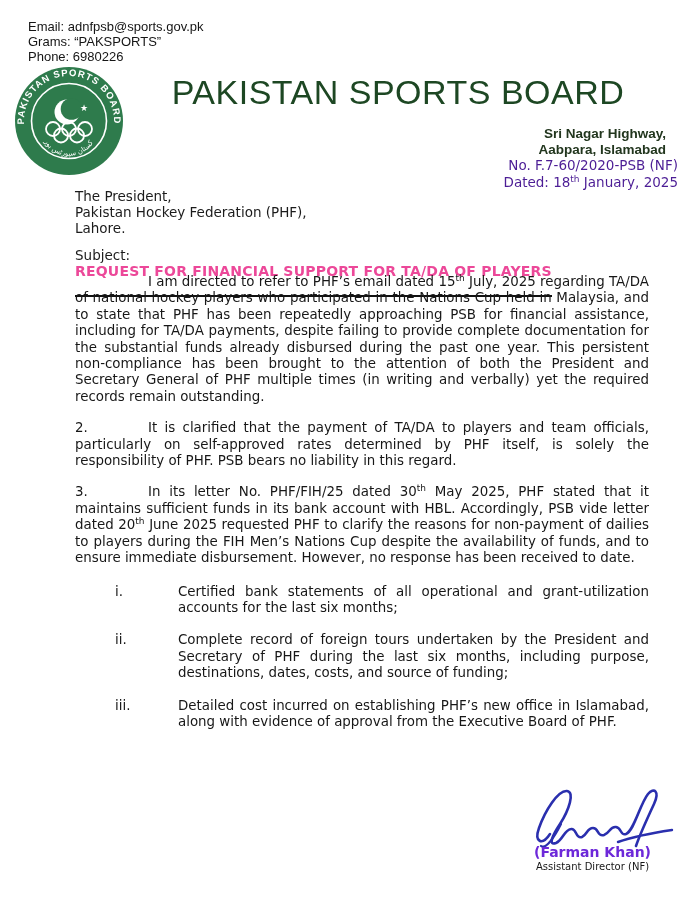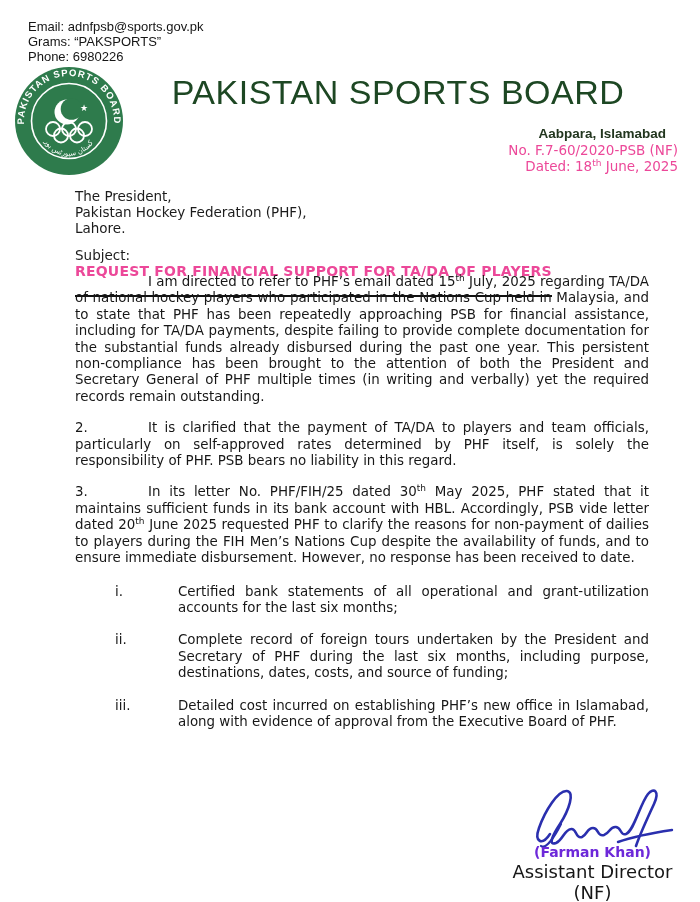--- a/index.html
+++ b/index.html
@@ -28,21 +28,21 @@
     font-family:"Liberation Sans", sans-serif;
     font-size:34px; letter-spacing:0.5px; color:#1d4723;
   }
 
   
   .addr-block { position:absolute; right:22px; top:126px; text-align:right; }
   .addr-bold {
     font-family:"Liberation Sans", sans-serif; font-weight:bold;
     font-size:13.5px; line-height:15.5px; color:#22361e; padding-right:12px;
   }
-  .ref-line, .date-line { font-size:13.5px; line-height:16.5px; color:#ec4899; }
+  .ref-line, .date-line { font-size:13.5px; line-height:16.5px; color:#4c1d95; }
 
   sup { font-size:9px; vertical-align:super; line-height:0; }
 
   .recipient { position:absolute; left:75px; top:189px; font-size:13.5px; line-height:15.8px; }
 
   .subject-row { position:absolute; left:75px; top:247px; width:574px; display:flex; align-items:flex-start;flex-direction:column; }
   .subject-label { font-size:13.5px; width:73px; flex:none; }
   .subject-text {
     font-weight:bold; font-size:14px; letter-spacing:0.2px; color:#ec4899;
     border-bottom:2px solid #111; padding-bottom:16px; white-space:nowrap;
@@ -58,21 +58,21 @@
   .pnum { display:inline-block; width:73px; }
 
   .doc-list { padding-left:40px; margin-top:17px; }
   .doc-item { display:grid; grid-template-columns:63px 1fr; margin-bottom:16px; }
   .doc-item .text { text-align:justify; }
 
   
   .sig-block { position:absolute; left:500px; top:784px; width:185px; text-align:center; }
   .sig-svg { display:block; margin:0 auto -8px 28px; width:152px; height:68px; }
   .sig-name { font-weight:bold; font-size:14px; color:#6d28d9; }
-  .sig-title { font-size:18px; margin-top:1px; color:#161616; }
+  .sig-title { font-size:10px; margin-top:1px; color:#161616; }
 </style>
 </head>
 <body>
 
 <div class="page">
 
   <div class="contact">
     <div>Email: adnfpsb@sports.gov.pk</div>
     <div>Grams: “PAKSPORTS”</div>
     <div>Phone: 6980226</div>
@@ -103,23 +103,24 @@
       </g>
       <text font-family="DejaVu Sans, sans-serif" font-size="7" fill="#ffffff">
         <textPath href="#arcBottom" startOffset="50%" text-anchor="middle">پاکستان سپورٹس بورڈ</textPath>
       </text>
     </svg>
   </div>
 
   <div class="title">PAKISTAN SPORTS BOARD</div>
 
   <div class="addr-block">
+    <div class="addr-bold">Sri Nagar Highway,</div>
     <div class="addr-bold">Aabpara, Islamabad</div>
     <div class="ref-line">No. F.7-60/2020-PSB (NF)</div>
-    <div class="date-line"><span>Dated: 18</span><sup>th</sup><span> June, 2025</span></div>
+    <div class="date-line"><span>Dated: 18</span><sup>th</sup><span> January, 2025</span></div>
   </div>
 
   <div class="recipient">
     <div>The President,</div>
     <div>Pakistan Hockey Federation (PHF),</div>
     <div>Lahore.</div>
   </div>
 
   <div class="subject-row">
     <div class="subject-label">Subject:</div>

